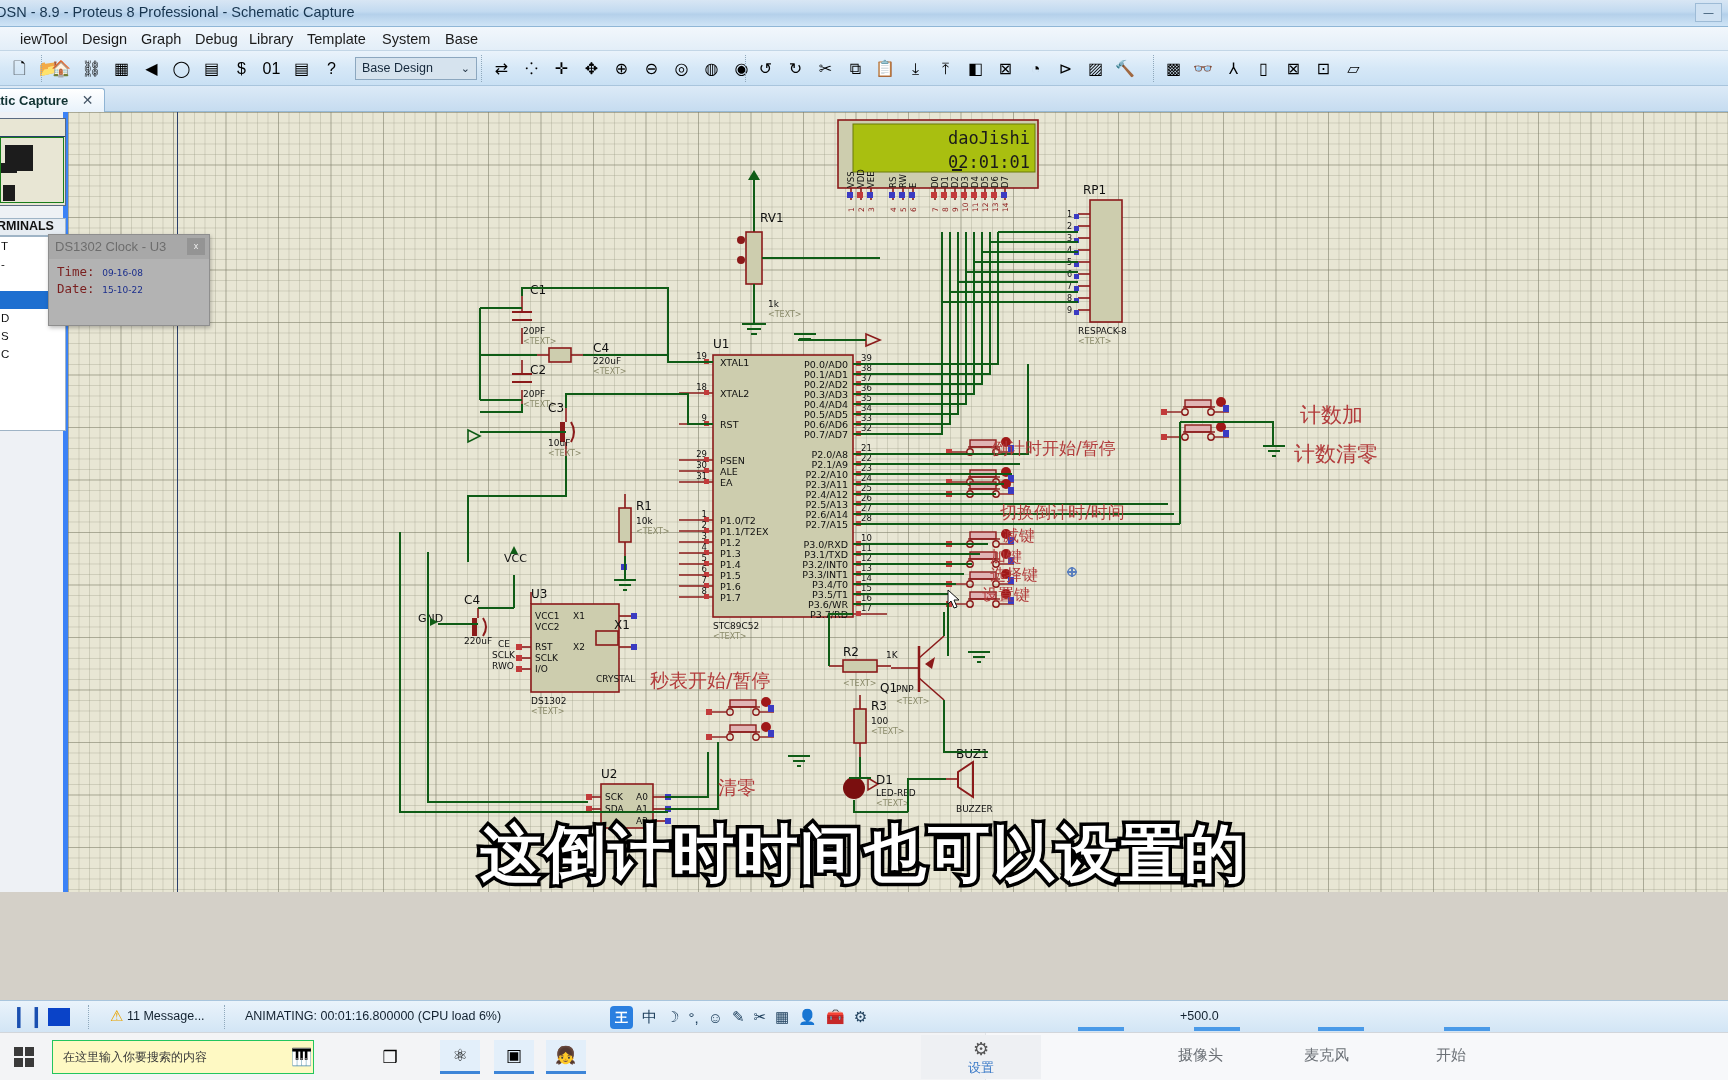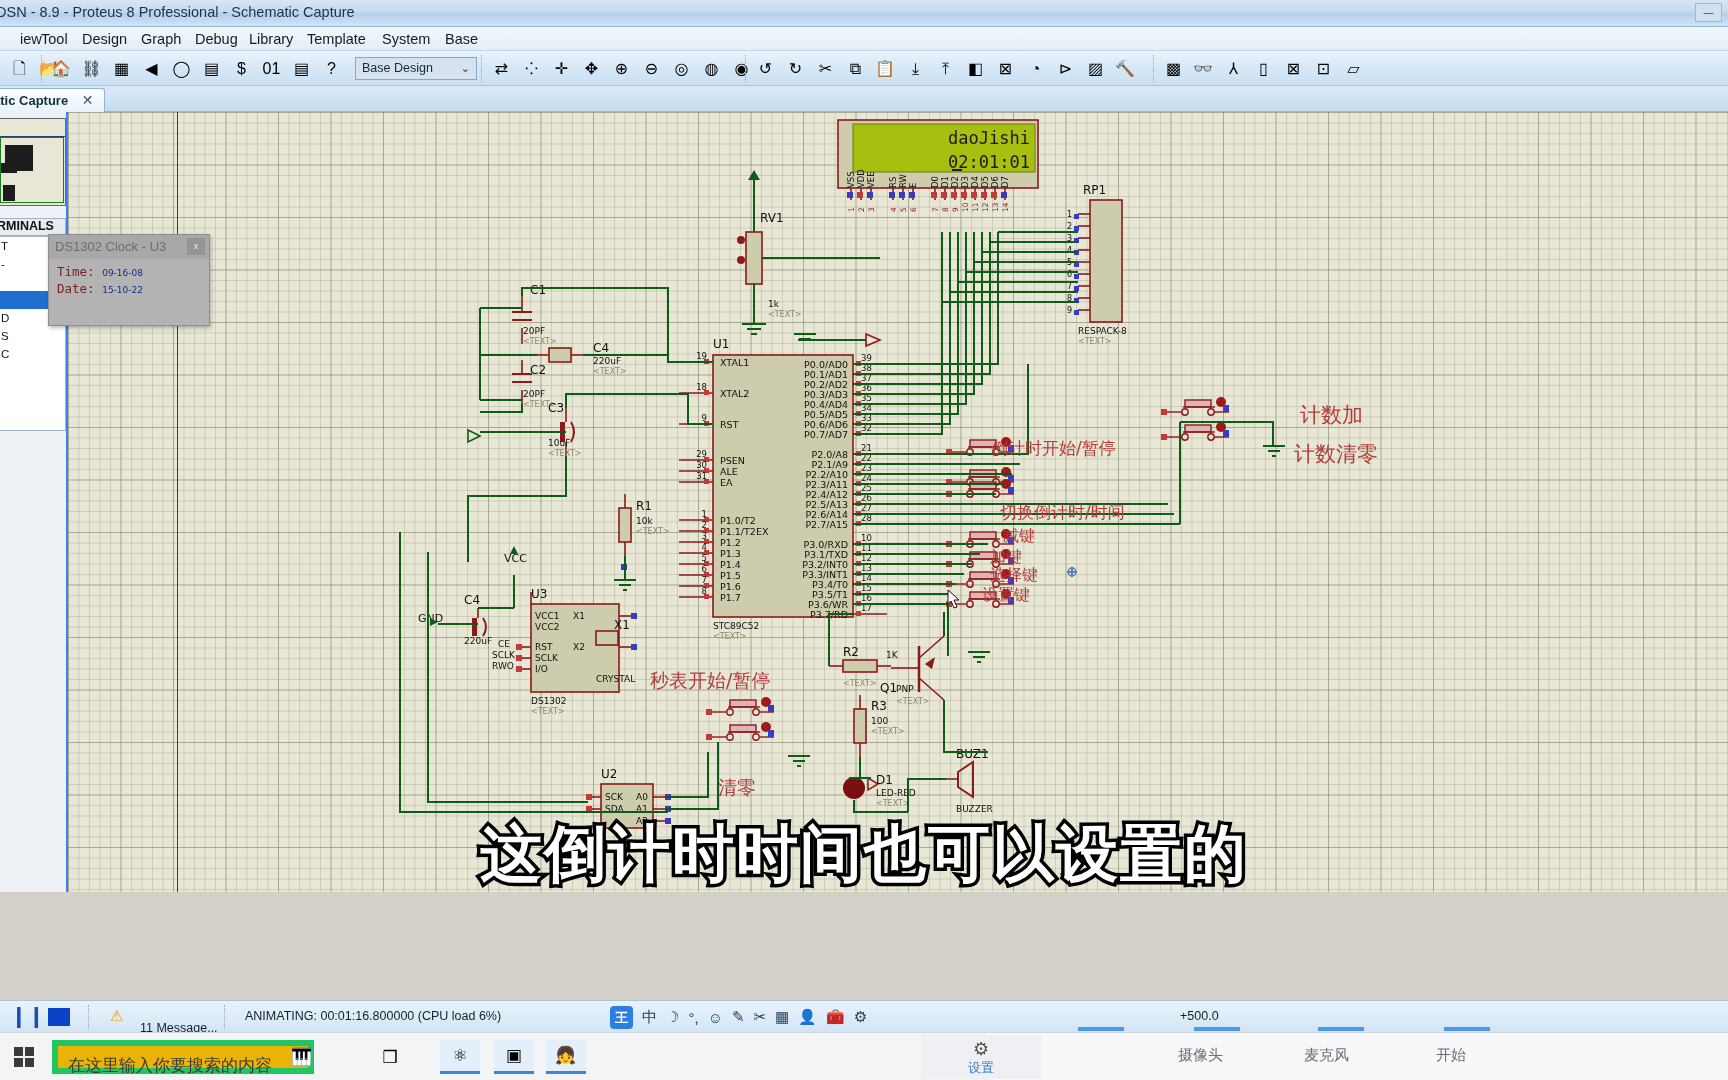--- a/index.html
+++ b/index.html
@@ -71,21 +71,21 @@
     position:absolute; left:-18px; top:2px; height:24px; padding:3px 10px 0 10px;
     background:linear-gradient(to bottom,#ffffff,#e8f2fb);
     border:1px solid #8fb4d4; border-bottom:none; border-radius:3px 3px 0 0;
     font-size:13px; color:#133; font-weight:bold; white-space:nowrap;
   }
   #tab0 .x { margin-left:10px; font-weight:normal; font-size:14px; color:#456; }
 
   
   #leftpanel {
     position:absolute; left:0; top:112px; width:68px; height:780px;
-    background:#eef1f5; border-right:2px solid #3b82f6;
+    background:#eef1f5; border-right:5px solid #3b82f6;
   }
   #overviewbox {
     position:absolute; left:-2px; top:6px; width:68px; height:88px;
     background:#e8e6d4; border:1px solid #5a6a80;
   }
   #overviewbox .grn { position:absolute; left:1px; top:18px; width:64px; height:66px; border:1px solid #1a7d1a;}
   #overviewbox .blk { position:absolute; left:6px; top:26px; width:28px; height:26px; background:#1c1c1c;}
   #overviewbox .blk2 { position:absolute; left:2px; top:44px; width:16px; height:10px; background:#1c1c1c;}
   #overviewbox .blk3 { position:absolute; left:4px; top:66px; width:12px; height:16px; background:#1c1c1c;}
   #overviewbox .top { position:absolute; left:0; top:0; width:66px; height:18px; border-bottom:1px solid #26406a;}
@@ -155,41 +155,41 @@
     position:absolute; left:0; top:1000px; width:1728px; height:32px;
     background:linear-gradient(to bottom,#eaf3fb,#d2e5f5);
     border-top:1px solid #a9c5dd; font-size:12.5px; color:#12212f;
   }
   #statusbar .pausebtn { position:absolute; left:10px; top:5px; width:26px; height:22px;
     color:#1a4fb0; font-size:21px; line-height:20px; text-align:center; }
   #statusbar .stopbtn { position:absolute; left:48px; top:7px; width:22px; height:18px;
     background:#0a43c8; }
   #statusbar .sep { position:absolute; top:4px; width:1px; height:24px; border-left:1px dotted #8fa8bb;}
   #statusbar .warn { position:absolute; left:110px; top:6px; font-size:15px; color:#e8a400;}
-  #statusbar .msgs { position:absolute; left:140px; top:8px;margin-top:12px; }
+  #statusbar .msgs { position:absolute; left:127px; top:8px; }
   #statusbar .anim { position:absolute; left:245px; top:8px; }
   #statusbar .coord { position:absolute; left:1180px; top:8px; }
 
   
   #imebar { position:absolute; left:610px; top:3px; height:26px; display:flex; align-items:center; gap:9px;}
   #imebar .logo { width:23px; height:23px; border-radius:4px; background:#2a7fe0; color:#fff;
     font-size:13px; text-align:center; line-height:23px; font-weight:bold;}
   #imebar .it { font-size:15px; color:#20415e; }
 
   
   #taskbar {
     position:absolute; left:0; top:1032px; width:1728px; height:48px;
     background:#f3f4f6; border-top:1px solid #d2d6db;
   }
   #startbtn { position:absolute; left:0; top:0; width:48px; height:48px; }
   #startbtn .sq { position:absolute; width:9px; height:9px; background:#3a3a3a;}
   #searchbox {
     position:absolute; left:52px; top:7px; width:262px; height:34px;
-    background:#eab308; border:6px solid #22c55e; color:#3a3a3a;
-    font-size:17px; padding:8px 10px; white-space:nowrap;
+    background:#fef9c3; border:1px solid #22c55e; color:#3a3a3a;
+    font-size:12px; padding:8px 10px; white-space:nowrap;
   }
   .tbicon { position:absolute; top:7px; width:40px; height:34px;
     display:flex; align-items:center; justify-content:center; font-size:17px; }
   .tbicon.active { background:#e3effa; border-bottom:3px solid #3d85d8; }
   #rectoolbar { position:absolute; left:985px; top:0; width:743px; height:48px;
     background:#f7f8fa; border-left:1px solid #e2e5e9; }
   #rectoolbar .ritem { position:absolute; top:13px; font-size:15px; color:#6b7076; white-space:nowrap;}
   #rectoolbar .gearbox { position:absolute; left:-65px; top:2px; width:120px; height:44px;
     background:#eef0f3; display:flex; flex-direction:column; align-items:center; justify-content:center;}
   #rectoolbar .gearbox .g { font-size:18px; color:#555; }

